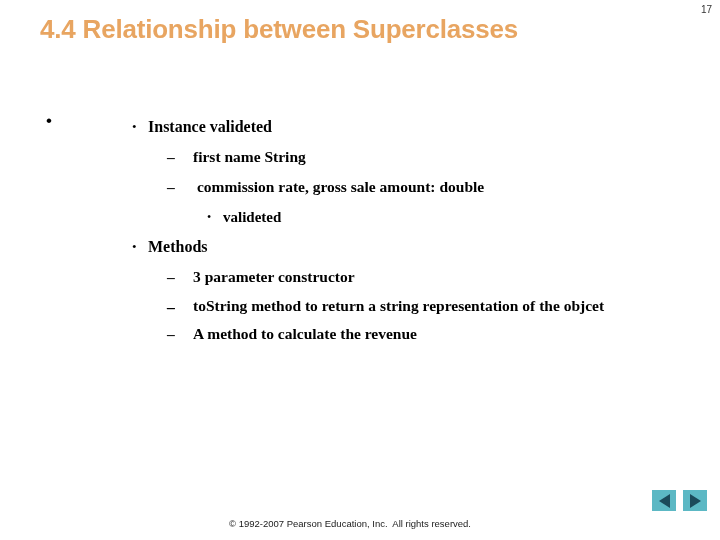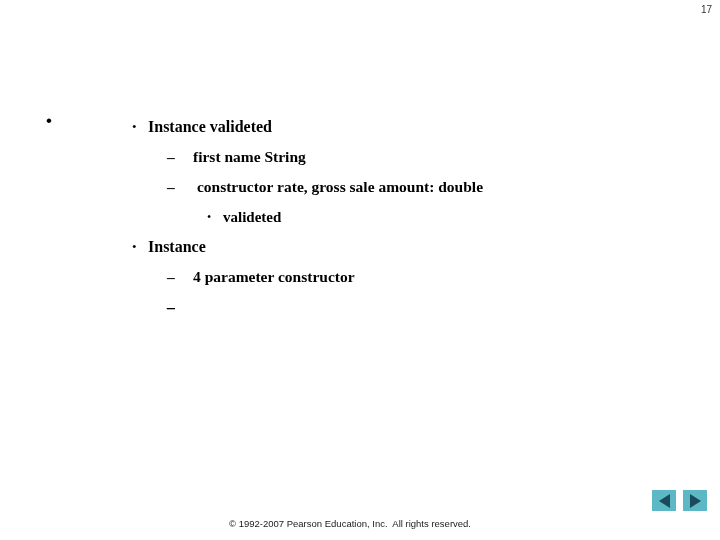--- a/index.html
+++ b/index.html
@@ -175,68 +175,71 @@
   .tri.right { border-left: 11px solid #1b4a5a; }
 </style>
 </head>
 <body>
 
 <div class="slide">
 
   <div class="page-number">17</div>
 
   <div class="slide-title">
+    <div>4.4 Relationship between Superclasses</div>
   </div>
 
   <div class="outline">
 
     <div class="lvl1">
       <span class="bullet">•</span>
     </div>
 
     <div class="lvl2">
       <span class="bullet">•</span>
       <span>Instance valideted</span>
     </div>
 
     <div class="lvl3">
       <span class="dash">–</span>
       <span class="pre-space">first name String</span>
     </div>
 
     <div class="lvl3">
       <span class="dash">–</span>
-      <span class="pre-space"> constructor rate, gross sale amount: double</span>
+      <span class="pre-space"> commission rate, gross sale amount: double</span>
     </div>
 
     <div class="lvl4">
       <span class="bullet">•</span>
       <span>valideted</span>
     </div>
 
     <div class="lvl2">
       <span class="bullet">•</span>
-      <span>Instance</span>
-    </div>
-
-    <div class="lvl3">
-      <span class="dash">–</span>
-      <span class="pre-space">4 parameter constructor</span>
+      <span>Methods</span>
+    </div>
+
+    <div class="lvl3">
+      <span class="dash">–</span>
+      <span class="pre-space">3 parameter constructor</span>
     </div>
 
     <div class="lvl3">
       <span class="dash">–</span>
     </div>
 
     <div class="lvl3 wrap">
       <span class="dash">–</span>
-    </div>
-
-    <div class="lvl3">
-      <span class="dash">–</span>
+      <span class="pre-space">toString method to return a string representation of the objcet</span>
+    </div>
+
+    <div class="lvl3">
+      <span class="dash">–</span>
+      <span class="pre-space">A method to calculate the revenue</span>
     </div>
 
   </div>
 
   <div class="copyright">© 1992-2007 Pearson Education, Inc.  All rights reserved.</div>
 
   <div class="nav-buttons">
     <div class="nav-btn prev">
       <span class="tri left"></span>
     </div>

